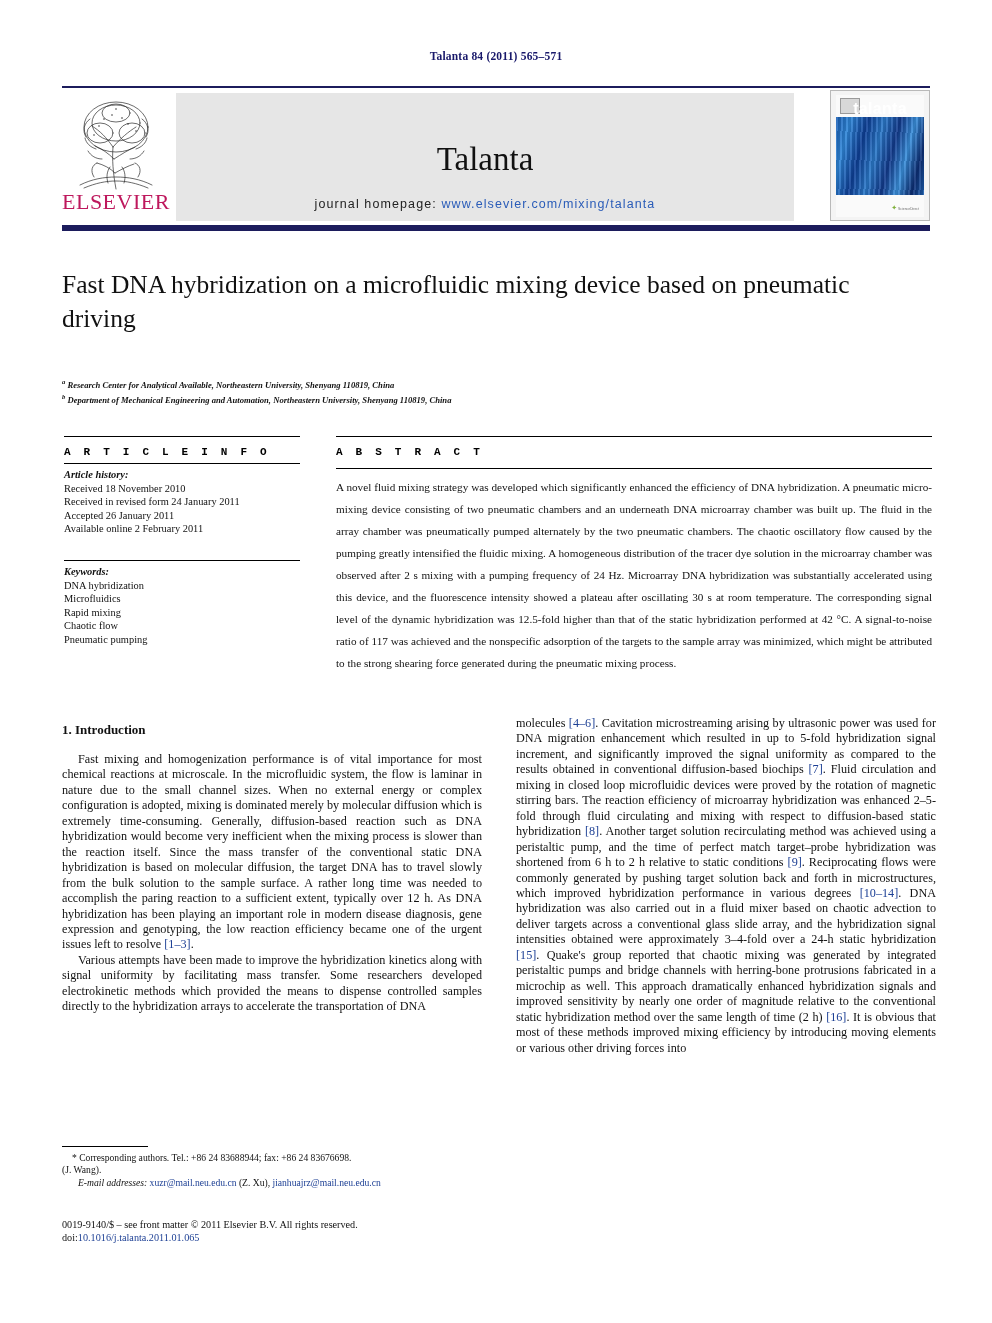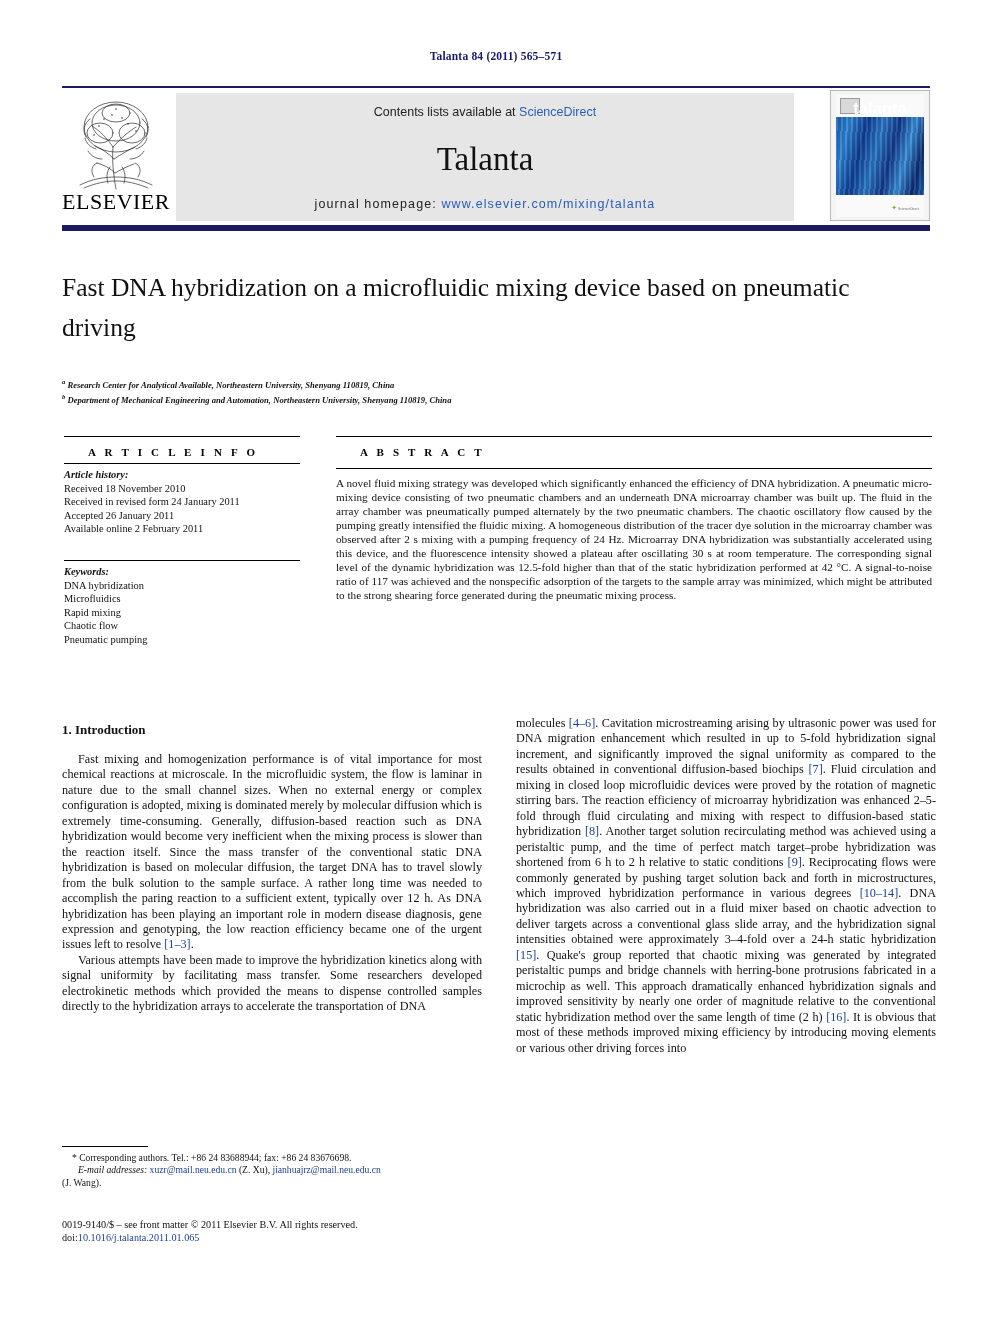--- a/index.html
+++ b/index.html
@@ -50,26 +50,26 @@
   .elsevier-box {
     position: absolute;
     left: 0; top: 7px;
     width: 108px; height: 128px;
   }
   .tree-svg { position: absolute; left: 4px; top: 0; }
   .elsevier-word {
     position: absolute;
     left: 0; bottom: 6px;
     width: 108px;
-    text-align: right;
+    text-align: left;
     font-family: "Liberation Serif", serif;
     font-size: 22px;
     font-weight: normal;
     letter-spacing: .5px;
-    color: #000000;
+    color: #be185d;
   }
   .journal-band {
     position: absolute;
     left: 114px; top: 7px;
     width: 618px; height: 128px;
     background: #e6e6e6;
   }
   .contents-line {
     position: absolute;
     left: 0; top: 12px;
@@ -173,21 +173,21 @@
     width: 868px; height: 6px;
     background: #1c1c5c;
   }
 
   
   .title {
     position: absolute;
     left: 62px; top: 268px;
     width: 850px;
     font-size: 25.5px;
-    line-height: 40px;
+    line-height: 34px;
     color: #111;
   }
   .authors {
     position: absolute;
     left: 62px; top: 346px;
     width: 860px;
     font-size: 17px;
     color: #16164f;
   }
   .authors sup {
@@ -210,45 +210,44 @@
   }
 
   
   .sec-rule {
     position: absolute;
     height: 1px;
     background: #000;
   }
   .hdr-label {
     position: absolute;
-    font-family: Liberation Serif, serif;
+    font-family: Liberation Mono, monospace;
     font-weight: bold;
     font-size: 11px;
     letter-spacing: 3.2px;
     color: #000;
-    margin-left: 24px;
   }
   .info-col {
     position: absolute;
     left: 64px; top: 468px;
     width: 236px;
     font-size: 10.4px;
     line-height: 13.6px;
     color: #111;
   }
   .info-col .ital {
     font-style: italic;
     font-weight: bold;
   }
   .abs-col {
     position: absolute;
     left: 336px; top: 476px;
     width: 596px;
     font-size: 11.2px;
-    line-height: 14px;
+    line-height: 22px;
     text-align: justify;
     color: #111;
   }
   .abs-copy {
     position: absolute;
     left: 336px; top: 657px;
     width: 596px;
     text-align: right;
     font-size: 11px;
     color: #111;
@@ -353,21 +352,20 @@
           <circle cx="33" cy="33" r="1"></circle>
             <circle cx="50" cy="16" r="1"></circle>
           <circle cx="70" cy="38" r="1"></circle>
             <circle cx="28" cy="42" r="1"></circle>
         </g>
       </svg>
       <div class="elsevier-word">ELSEVIER</div>
     </div>
 
     <div class="journal-band">
-      <div class="contents-line"><span>Contents lists available at </span><span class="sd">ScienceDirect</span></div>
       <div class="journal-title">Talanta</div>
       <div class="homepage-line"><span>journal homepage: </span><span class="url">www.elsevier.com/mixing/talanta</span></div>
     </div>
 
     <div class="cover-box">
       <div class="cover-inner">
         <div class="cover-stamp"></div>
         <div class="cover-art"></div>
         <div class="cover-word">talanta</div>
         <div class="cover-foot"><span class="leaf">✦</span> ScienceDirect</div>
@@ -416,22 +414,22 @@
     <p>Various attempts have been made to improve the hybridization kinetics along with signal uniformity by facilitating mass transfer. Some researchers developed electrokinetic methods which provided the means to dispense controlled samples directly to the hybridization arrays to accelerate the transportation of DNA</p>
   </div>
 
   <div class="col col-right">
     <p class="noindent">molecules <span class="ref">[4–6]</span>. Cavitation microstreaming arising by ultrasonic power was used for DNA migration enhancement which resulted in up to 5-fold hybridization signal increment, and significantly improved the signal uniformity as compared to the results obtained in conventional diffusion-based biochips <span class="ref">[7]</span>. Fluid circulation and mixing in closed loop microfluidic devices were proved by the rotation of magnetic stirring bars. The reaction efficiency of microarray hybridization was enhanced 2–5-fold through fluid circulating and mixing with respect to diffusion-based static hybridization <span class="ref">[8]</span>. Another target solution recirculating method was achieved using a peristaltic pump, and the time of perfect match target–probe hybridization was shortened from 6 h to 2 h relative to static conditions <span class="ref">[9]</span>. Reciprocating flows were commonly generated by pushing target solution back and forth in microstructures, which improved hybridization performance in various degrees <span class="ref">[10–14]</span>. DNA hybridization was also carried out in a fluid mixer based on chaotic advection to deliver targets across a conventional glass slide array, and the hybridization signal intensities obtained were approximately 3–4-fold over a 24-h static hybridization <span class="ref">[15]</span>. Quake's group reported that chaotic mixing was generated by integrated peristaltic pumps and bridge channels with herring-bone protrusions fabricated in a microchip as well. This approach dramatically enhanced hybridization signals and improved sensitivity by nearly one order of magnitude relative to the conventional static hybridization method over the same length of time (2 h) <span class="ref">[16]</span>. It is obvious that most of these methods improved mixing efficiency by introducing moving elements or various other driving forces into</p>
   </div>
 
   <div class="foot-rule"></div>
   <div class="footnote">
     <div style="text-indent:10px;">* Corresponding authors. Tel.: +86 24 83688944; fax: +86 24 83676698.</div>
+    <div>(J. Wang).</div>
     <div style="text-indent:16px;"><span class="em">E-mail addresses:</span> <span class="mail">xuzr@mail.neu.edu.cn</span> <span>(Z. Xu),</span> <span class="mail">jianhuajrz@mail.neu.edu.cn</span></div>
-    <div>(J. Wang).</div>
   </div>
 
   <div class="imprint">
     <div>0019-9140/$ – see front matter © 2011 Elsevier B.V. All rights reserved.</div>
     <div><span>doi:</span><span class="doi">10.1016/j.talanta.2011.01.065</span></div>
   </div>
 
 </div>
 
 </body></html>

